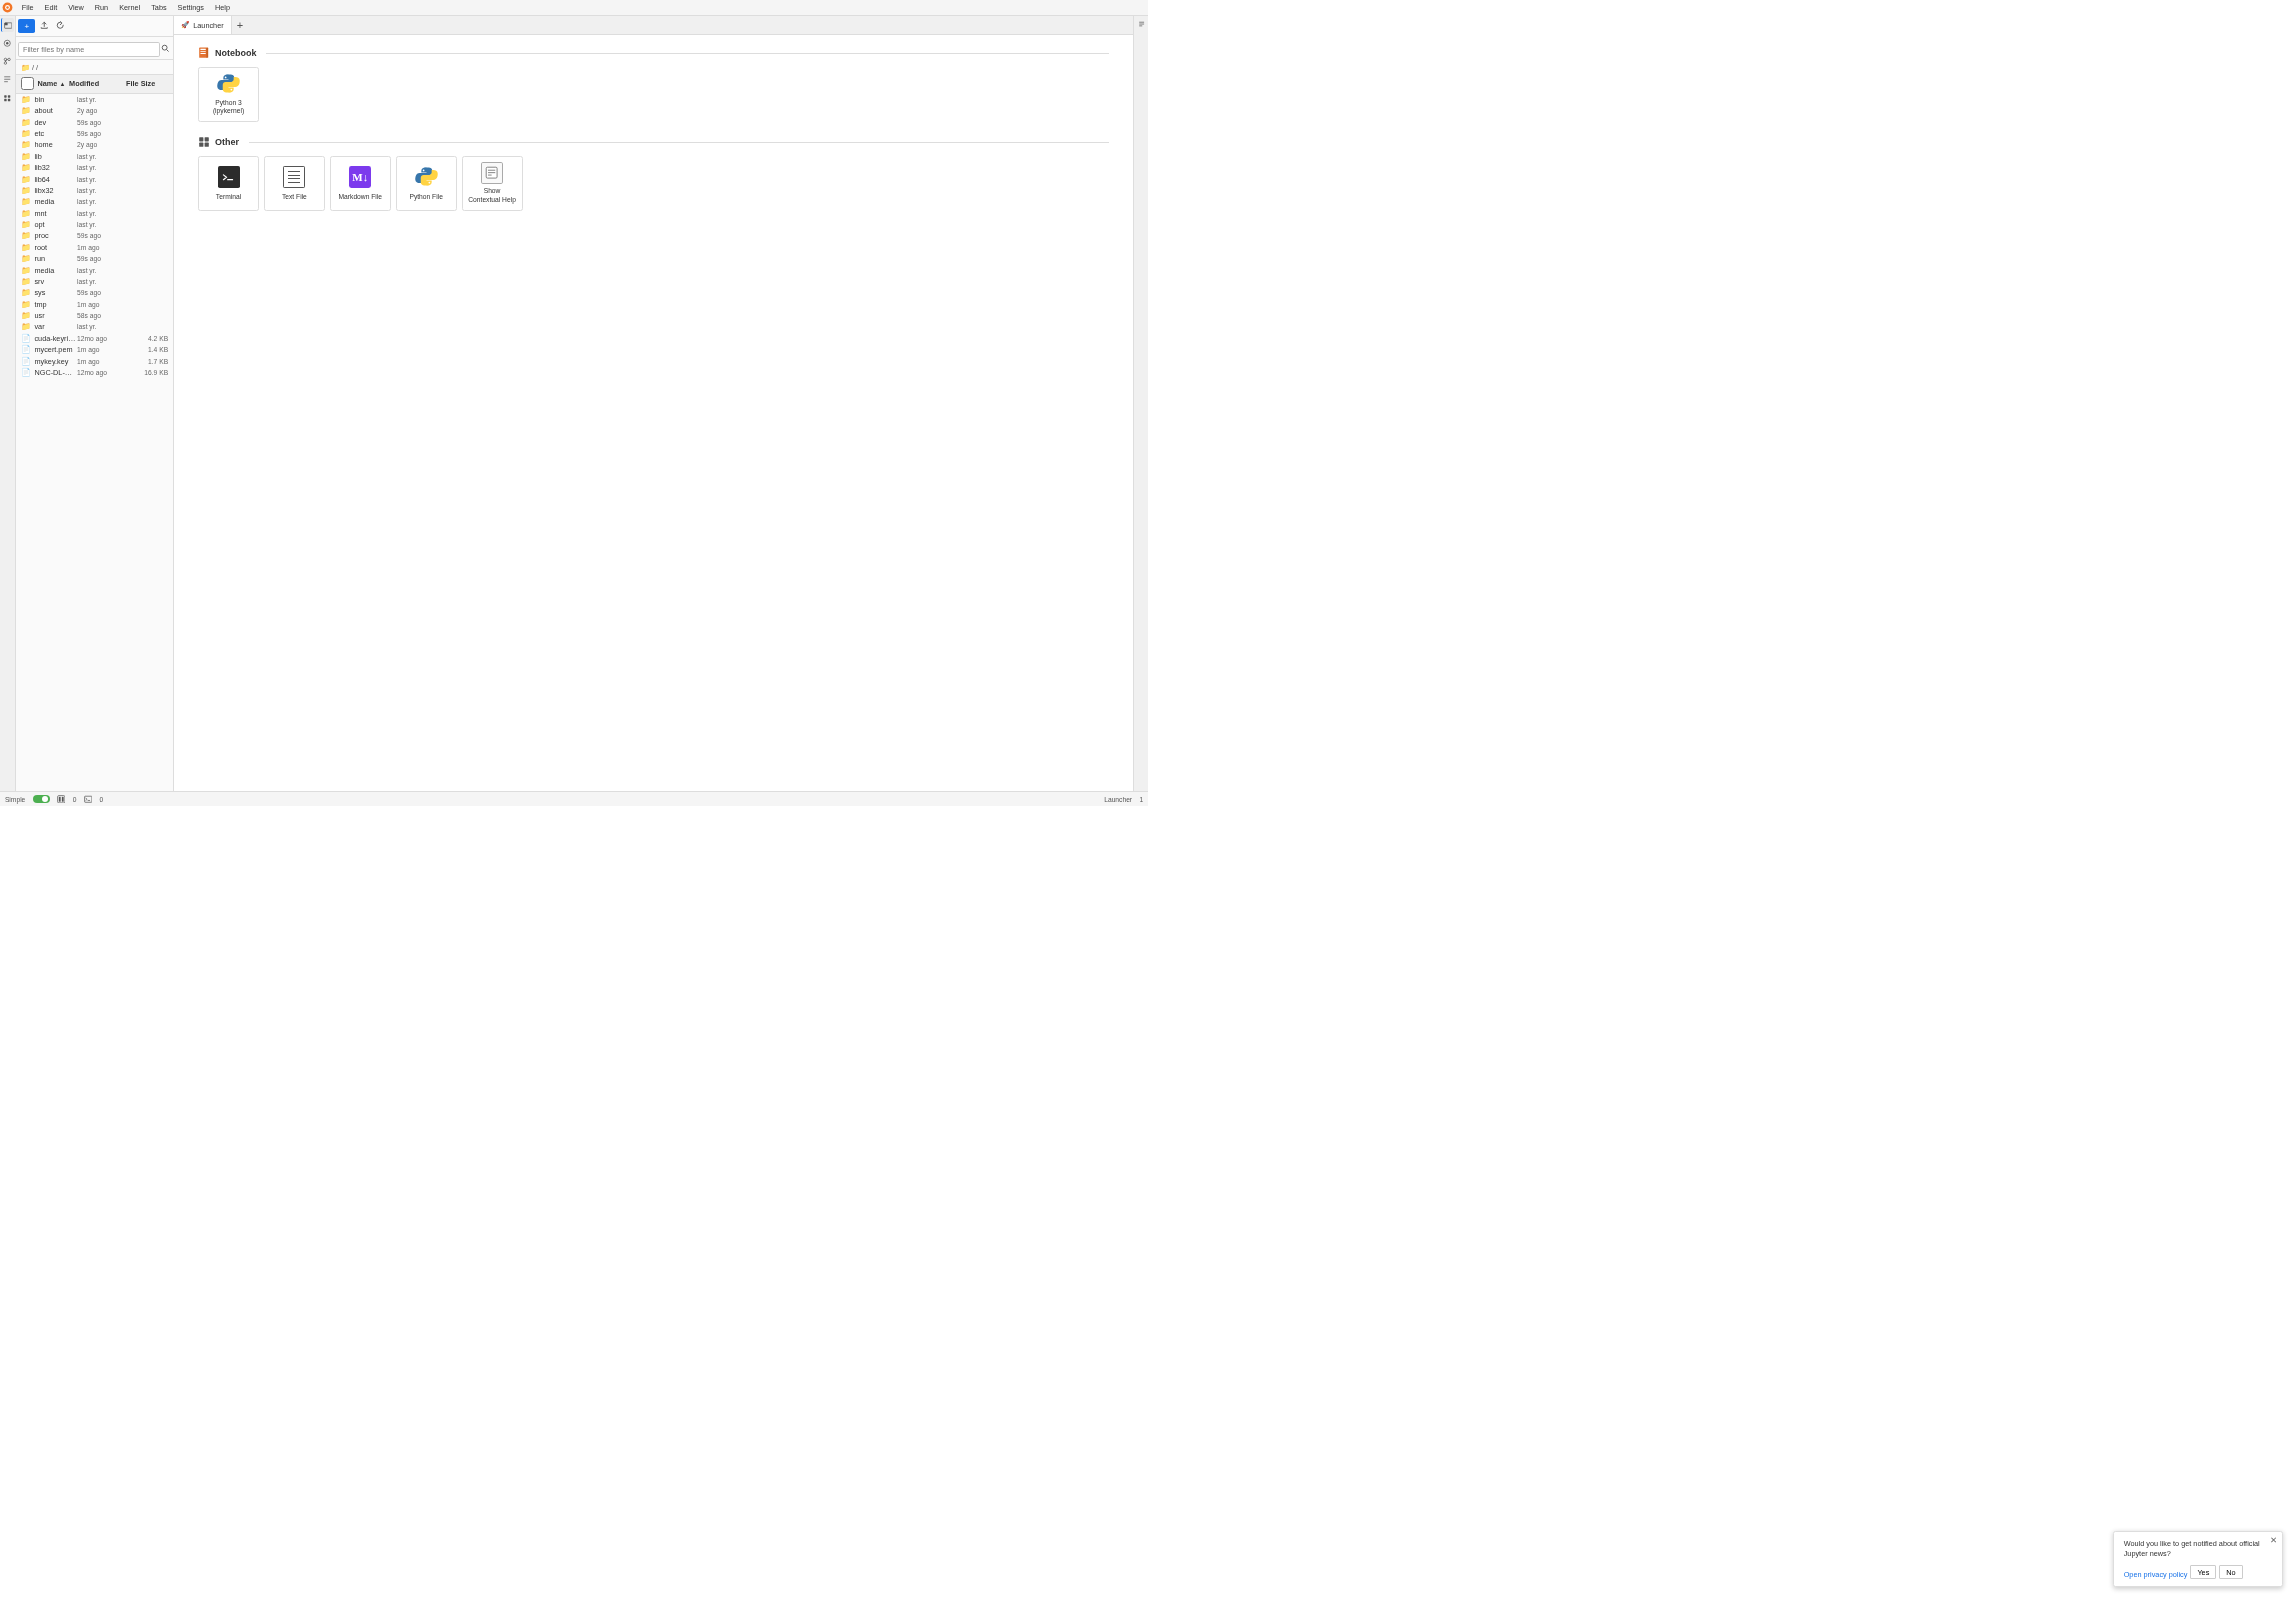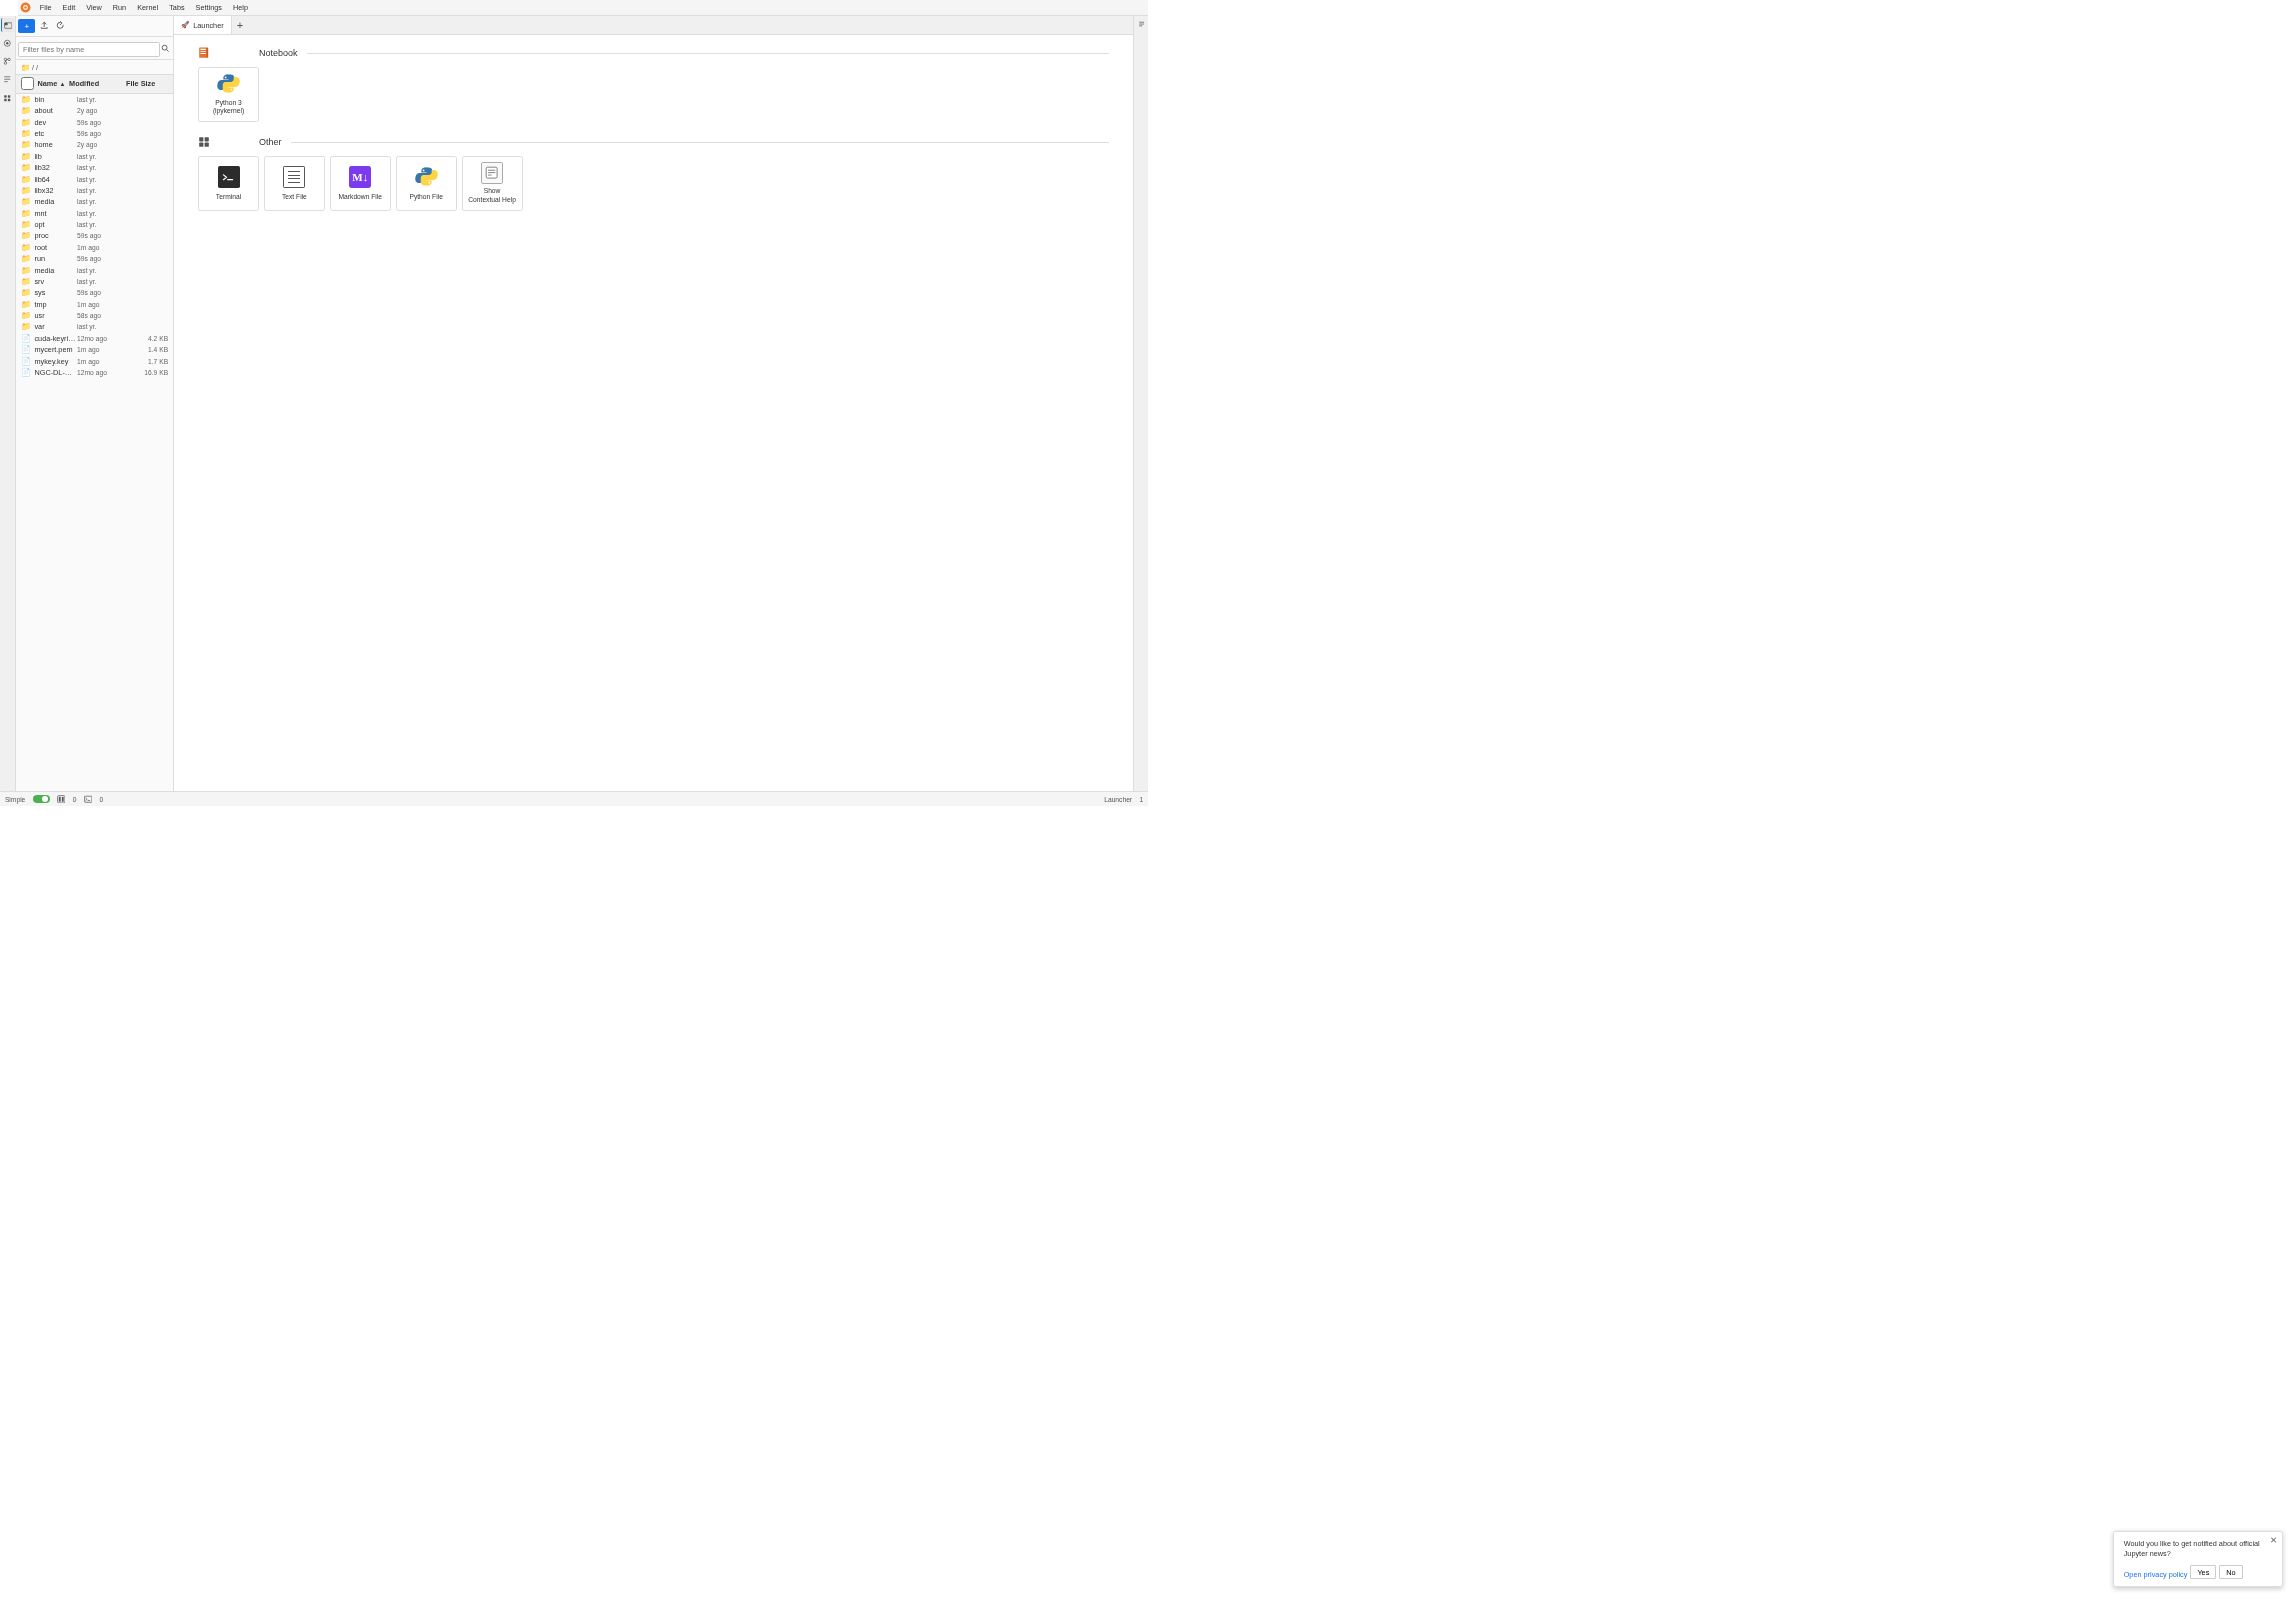--- a/index.html
+++ b/index.html
@@ -15,21 +15,20 @@
 
     
     .menu-bar {
       display: flex;
       align-items: center;
       height: 16px;
       background: #f5f5f5;
       border-bottom: 0.6px solid #ddd;
       padding: 0 2.4px;
       gap: 1.2px;
-      margin-left: 18px;
     }
     .menu-logo {
       width: 11px;
       height: 11px;
       margin-right: 2.4px;
     }
     .menu-item {
       padding: 1.2px 4.9px;
       font-size: 7.3px;
       cursor: pointer;
@@ -220,23 +219,22 @@
     }
     .section-icon {
       width: 12px;
       height: 12px;
       display: flex;
       align-items: center;
       justify-content: center;
     }
     .section-title {
       font-size: 9px;
-      font-weight: 400;
+      font-weight: 700;
       color: #333;
-      margin-left: 44px;
     }
     .section-divider {
       flex: 1;
       height: 0.6px;
       background: #ddd;
       margin-left: 4.9px;
     }
     .card-grid {
       display: flex;
       flex-wrap: wrap;

